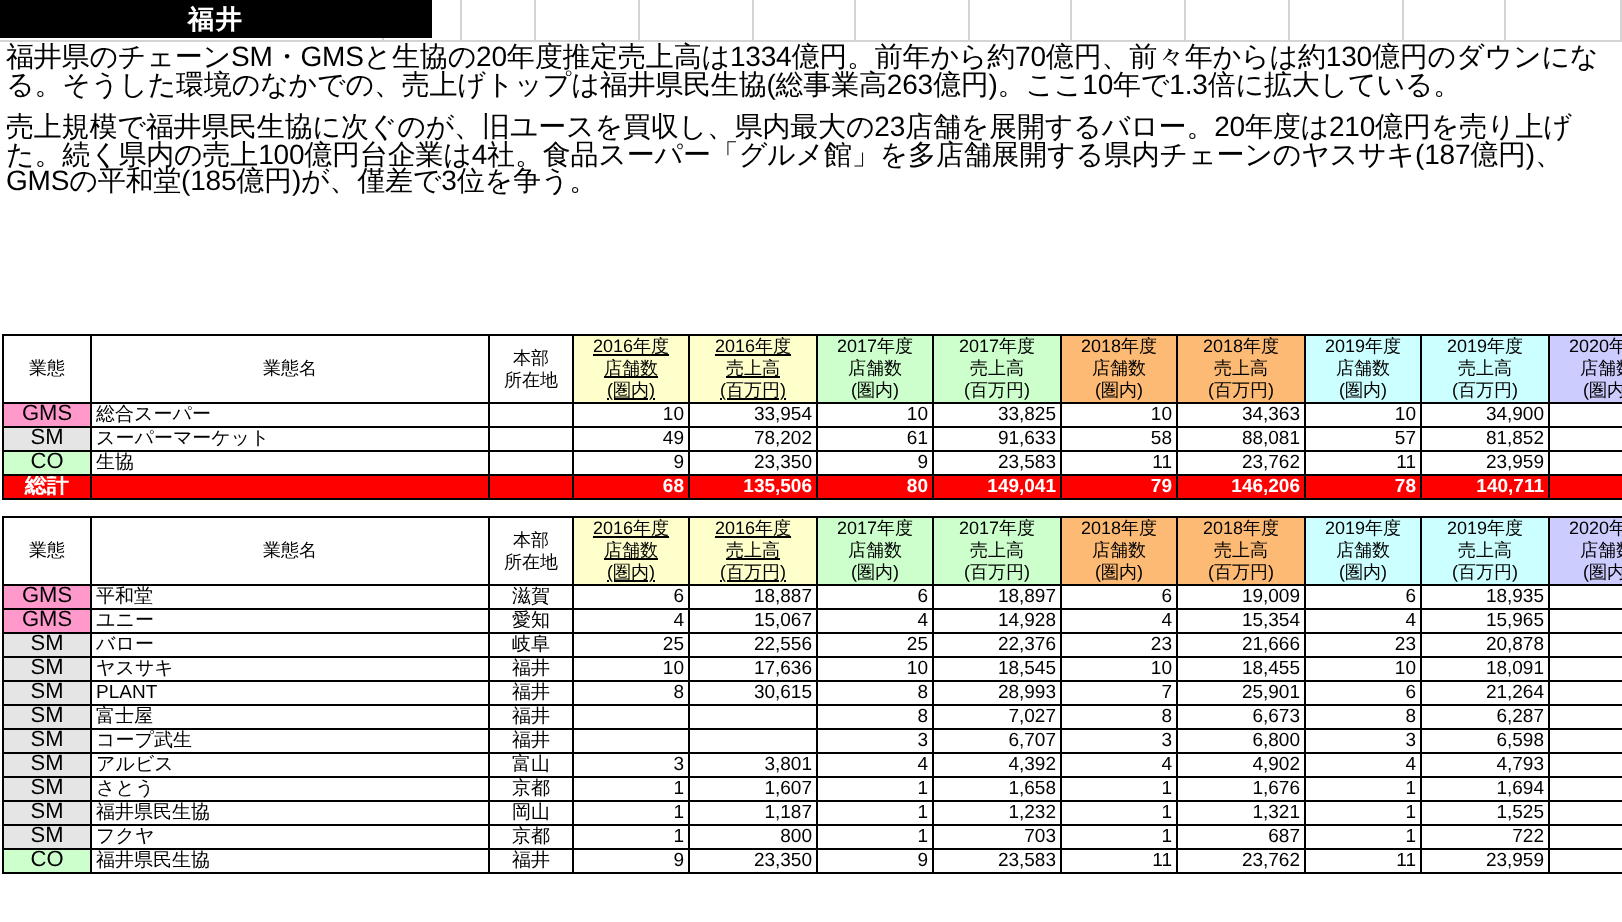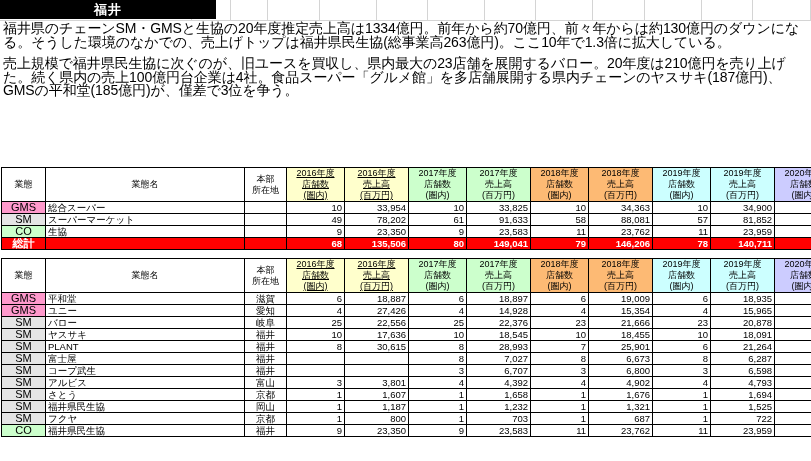--- a/index.html
+++ b/index.html
@@ -383,21 +383,21 @@
         <td class="num">19,009</td>
         <td class="num">6</td>
         <td class="num">18,935</td>
         <td class="num">6</td>
       </tr>
       <tr>
         <td class="cat c-gms">GMS</td>
         <td class="name">ユニー</td>
         <td class="loc">愛知</td>
         <td class="num">4</td>
-        <td class="num">27,426</td>
+        <td class="num">15,067</td>
         <td class="num">4</td>
         <td class="num">14,928</td>
         <td class="num">4</td>
         <td class="num">15,354</td>
         <td class="num">4</td>
         <td class="num">15,965</td>
         <td class="num">3</td>
       </tr>
       <tr>
         <td class="cat c-sm">SM</td>

